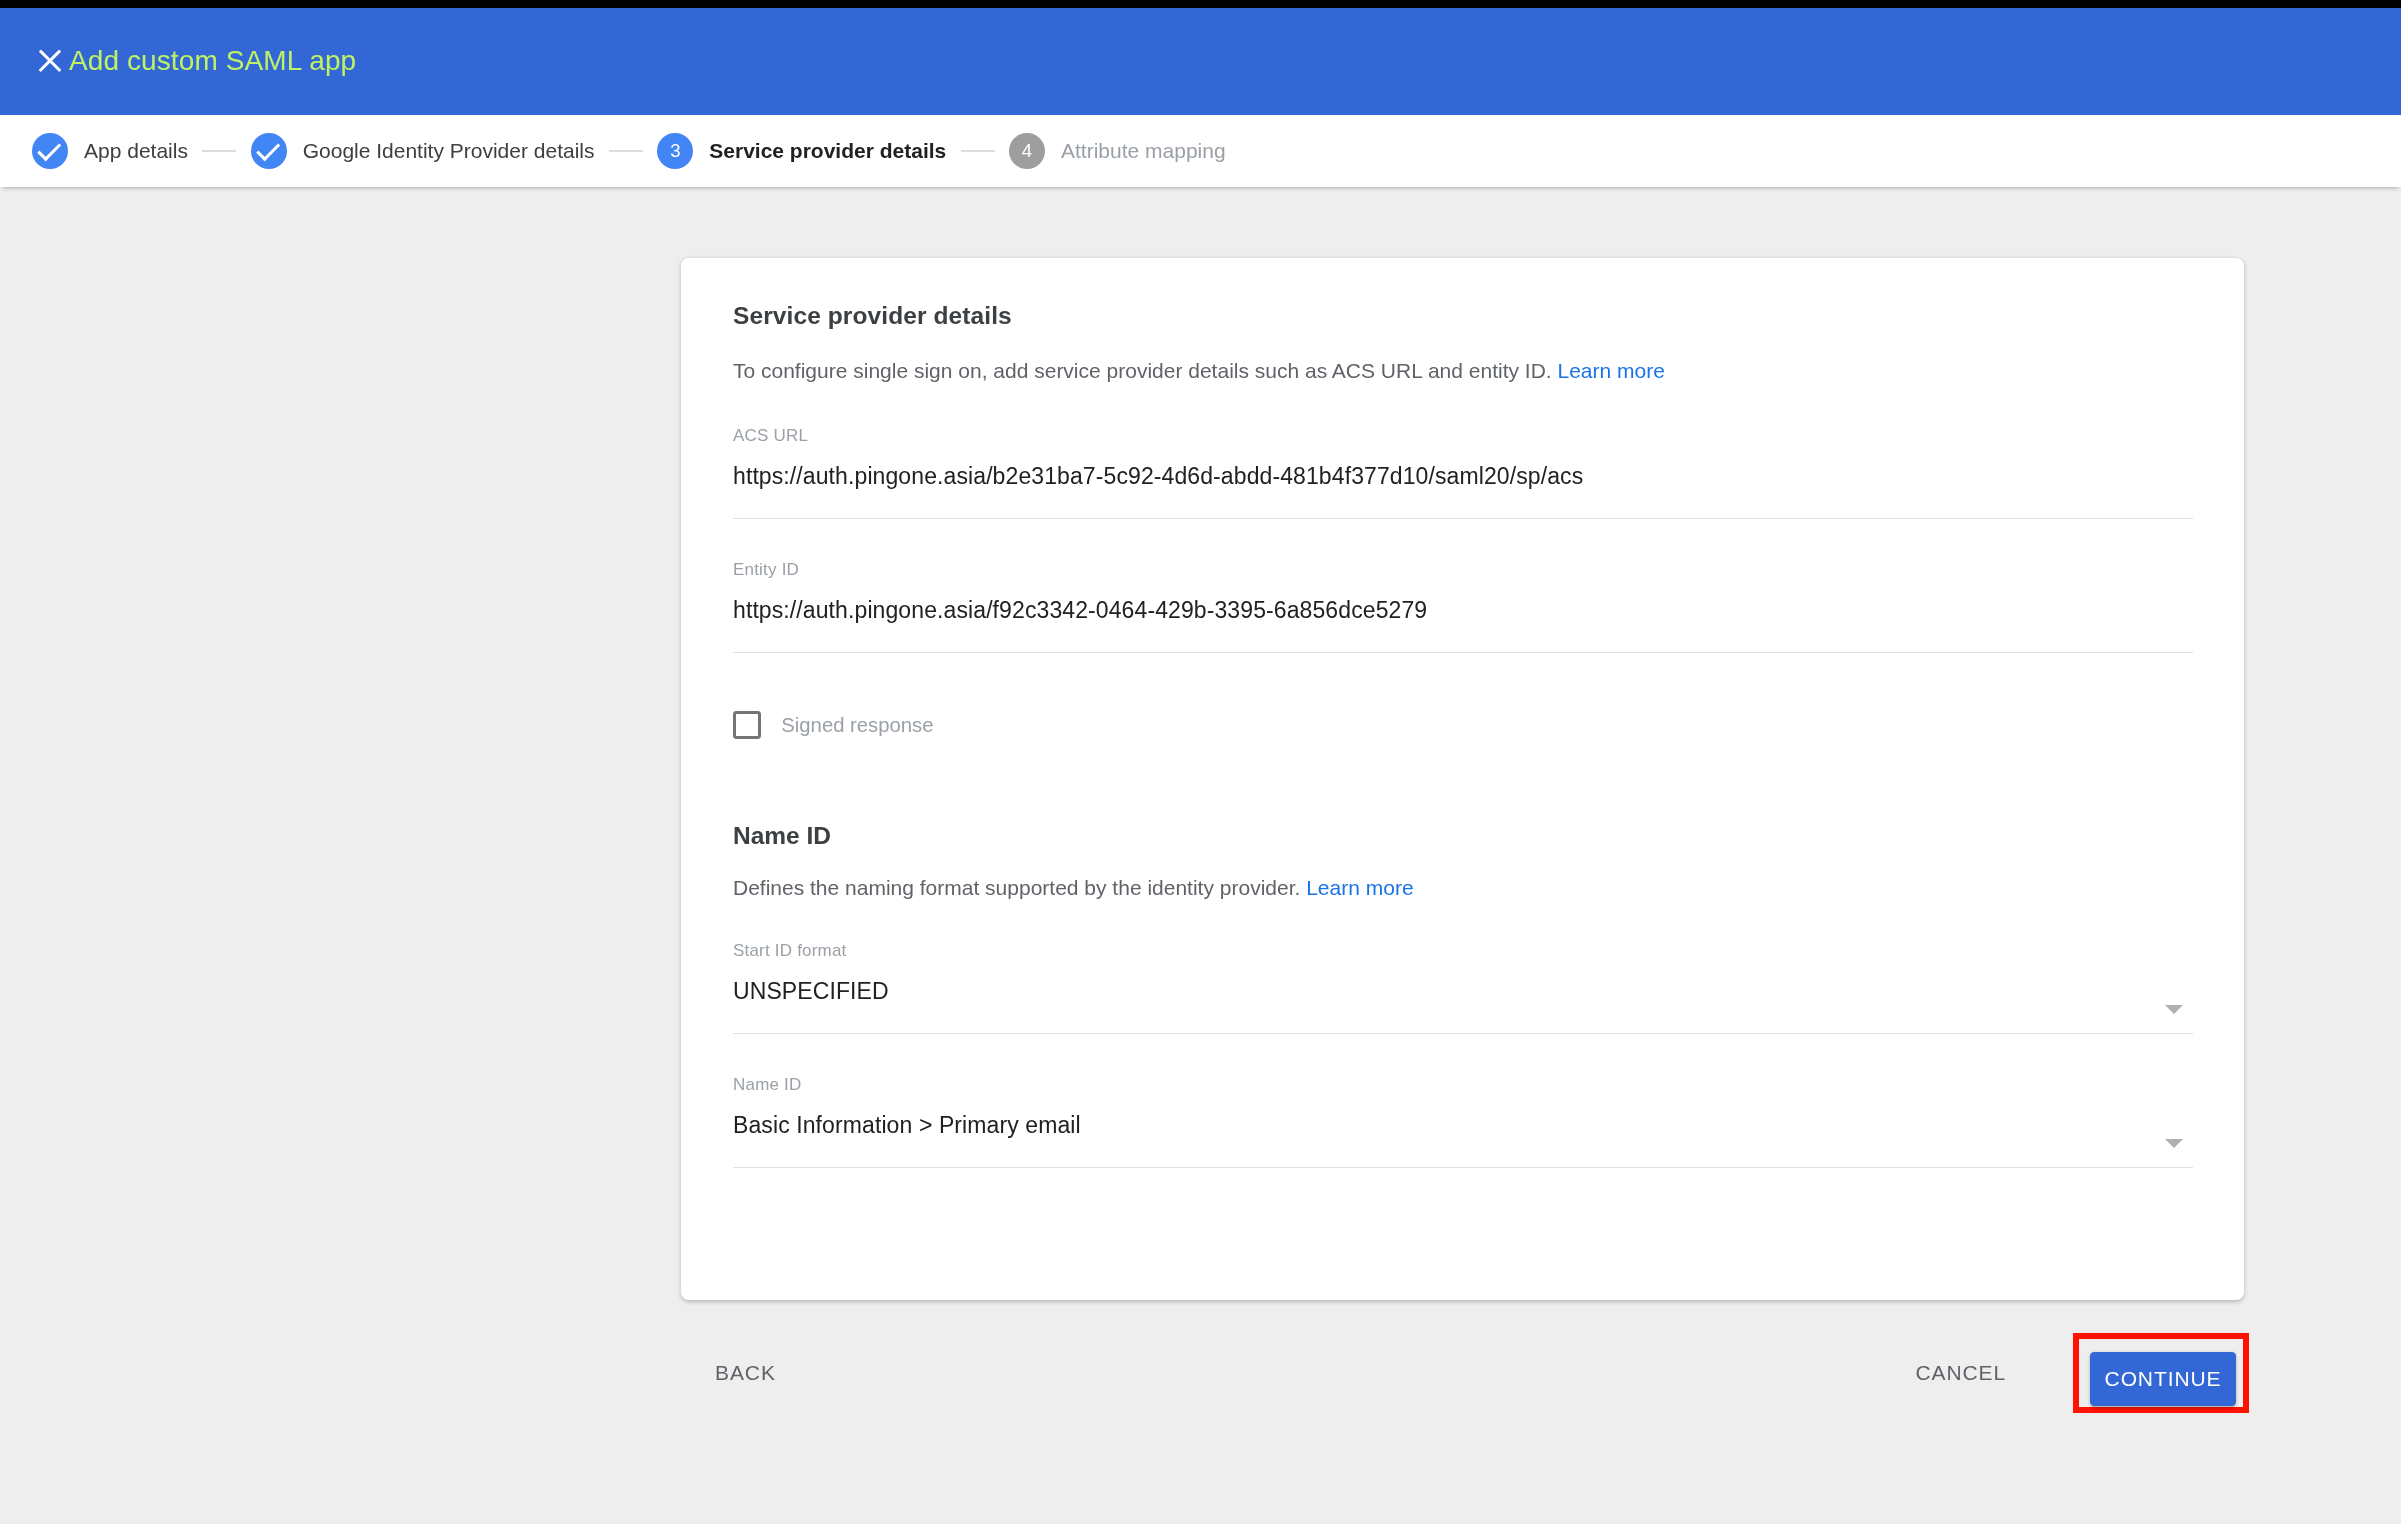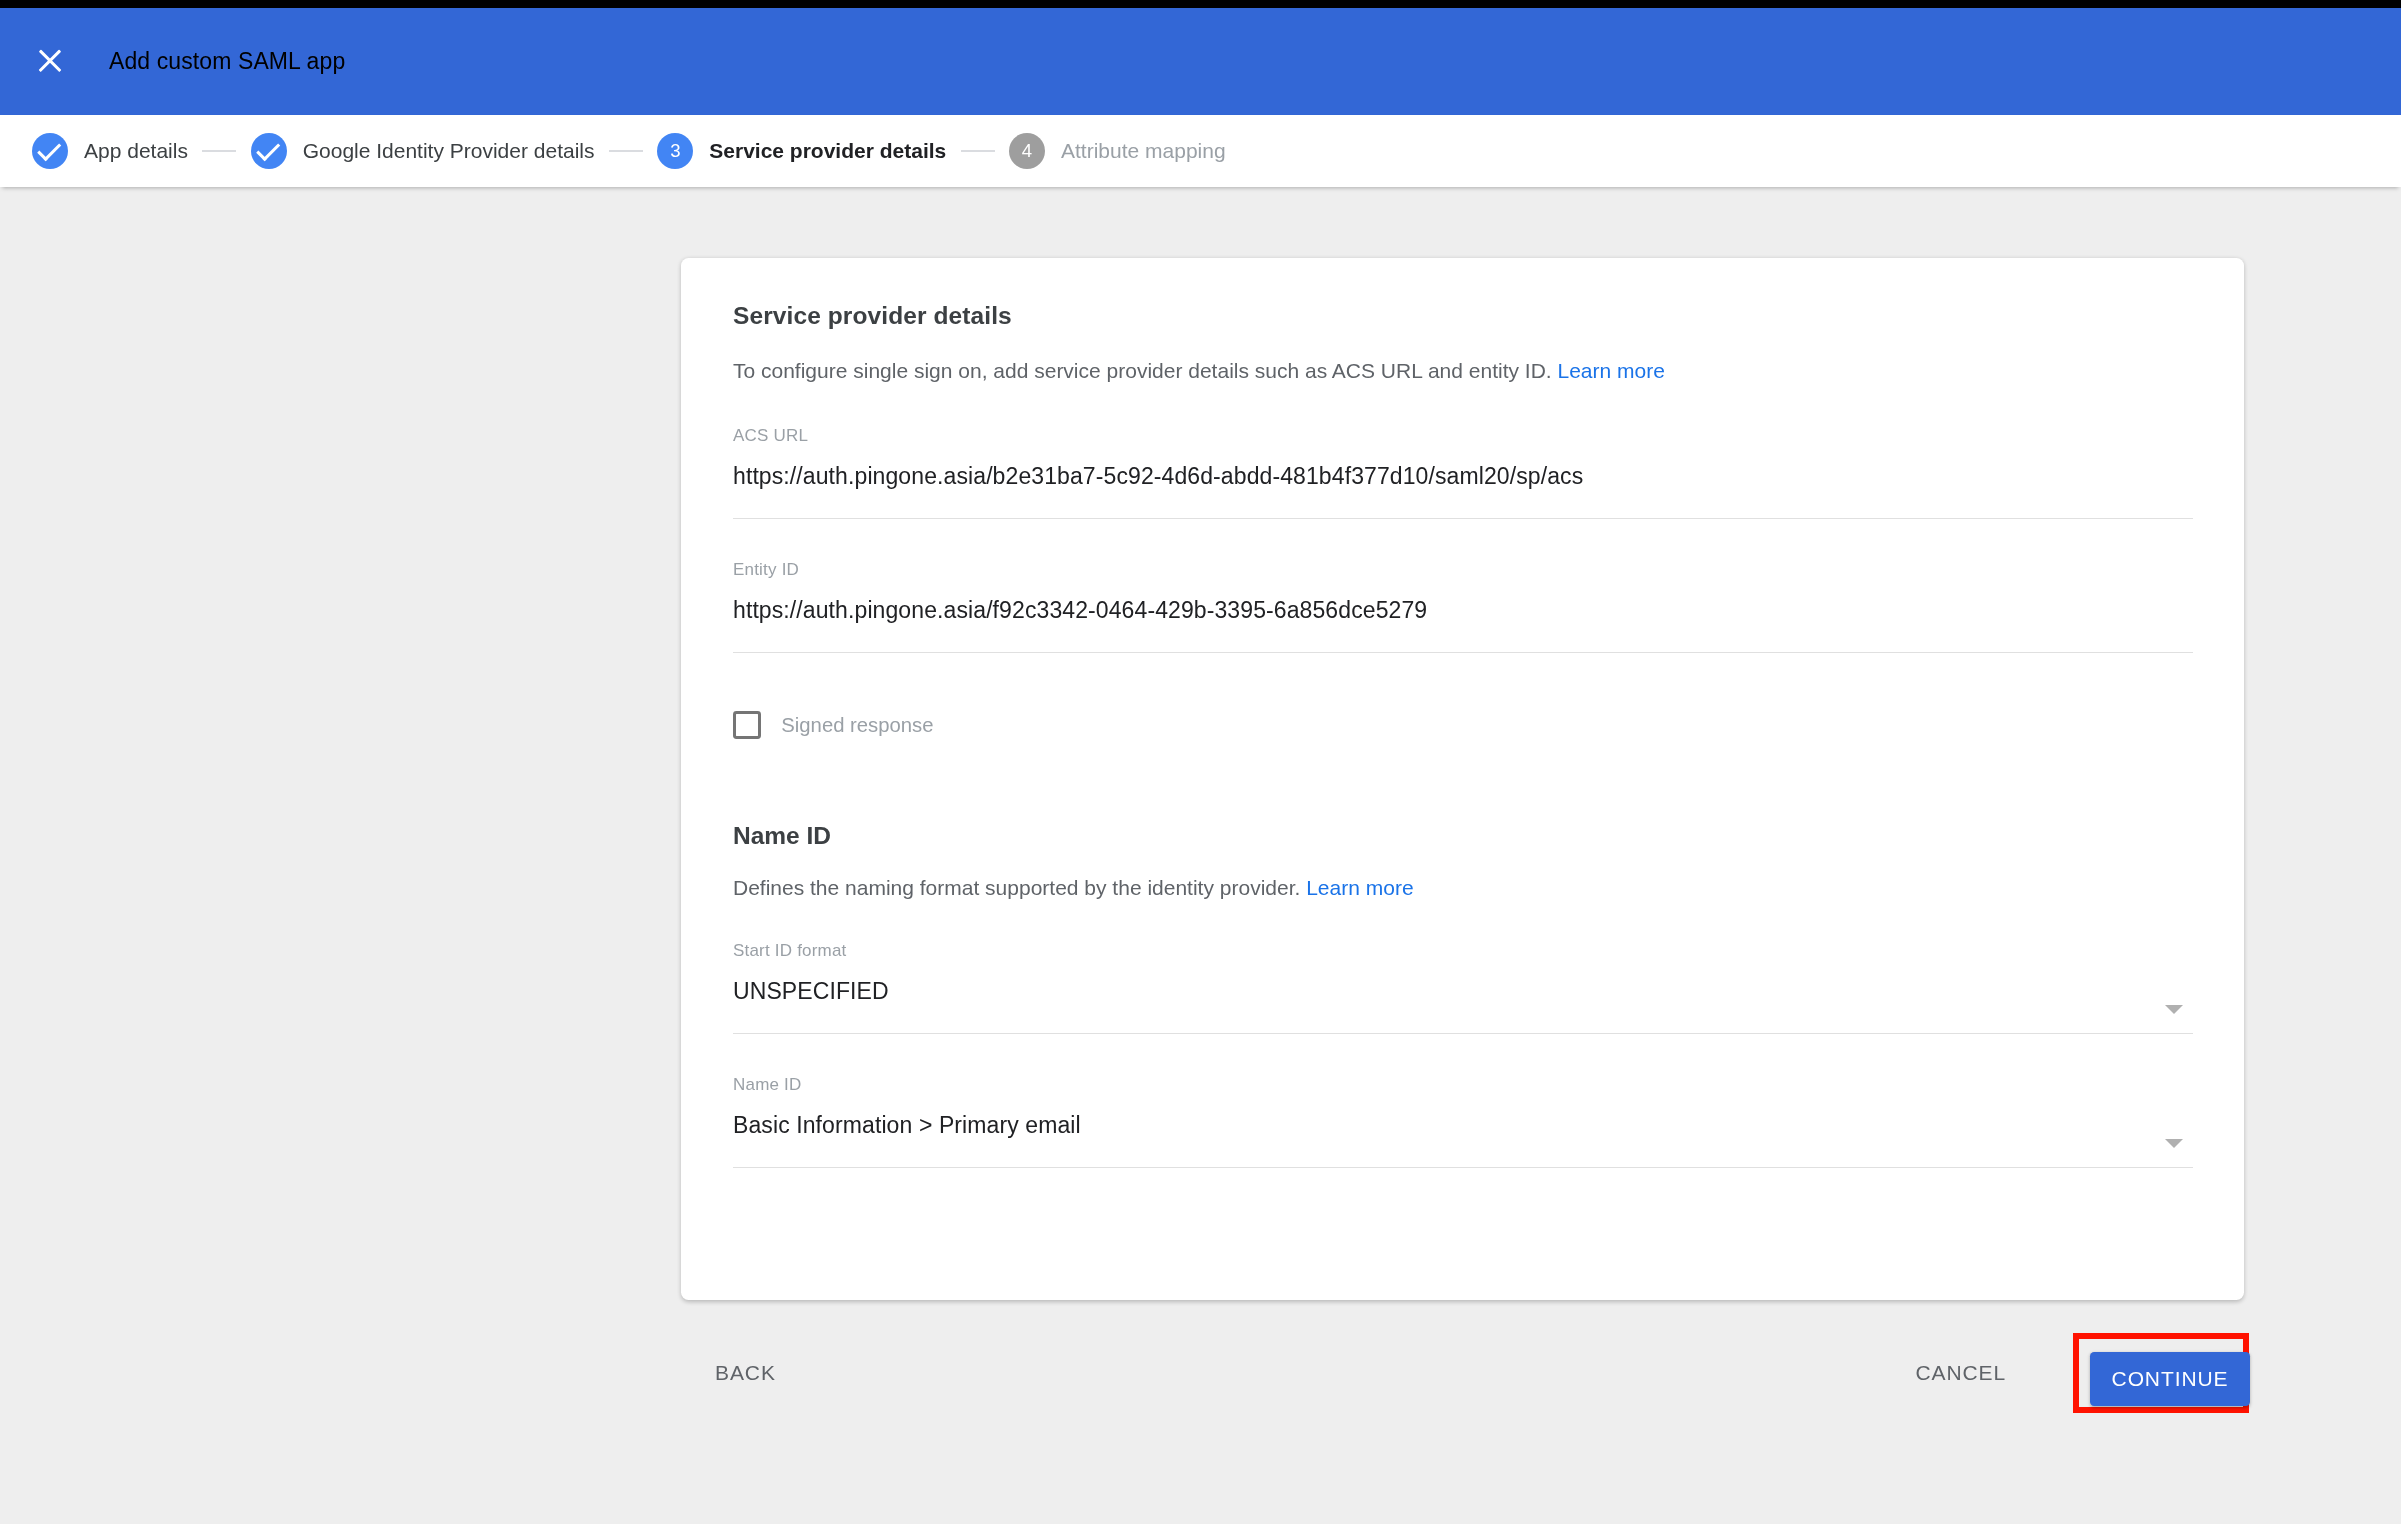--- a/index.html
+++ b/index.html
@@ -50,23 +50,22 @@
     top: 50%;
     width: 29px;
     height: 3.4px;
     background: #ffffff;
     border-radius: 0.8px;
   }
   .close-icon::before { transform: translate(-50%,-50%) rotate(45deg); }
   .close-icon::after  { transform: translate(-50%,-50%) rotate(-45deg); }
 
   .appbar-title {
-    margin-left: 40px;
-    color: #000000;
-    font-size: 23px;
+    color: #bef264;
+    font-size: 28px;
     letter-spacing: 0.1px;
     white-space: nowrap;
   }
 
   
   .stepper {
     position: absolute;
     top: 115px; left: 0;
     width: 2401px;
     height: 72px;
@@ -285,21 +284,21 @@
     top: 0px;
     width: 176px;
     height: 80px;
     border: 6px solid #ff1200;
     box-sizing: border-box;
   }
   .btn-continue {
     position: absolute;
     left: 11px;
     top: 12.7px;
-    width: 160px;
+    width: 146px;
     height: 54px;
     background: #3367d6;
     color: #ffffff;
     border: none;
     border-radius: 4.2px;
     font-size: 21px;
     letter-spacing: 0.9px;
     font-family: inherit;
     cursor: pointer;
     box-shadow: 0 1.7px 3.4px rgba(0,0,0,0.28);

